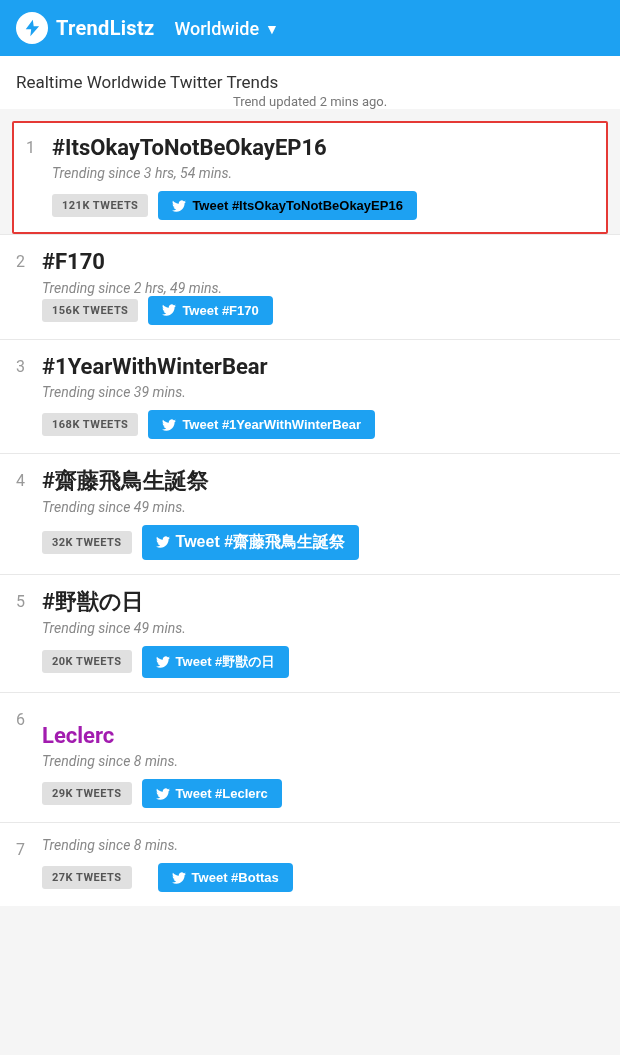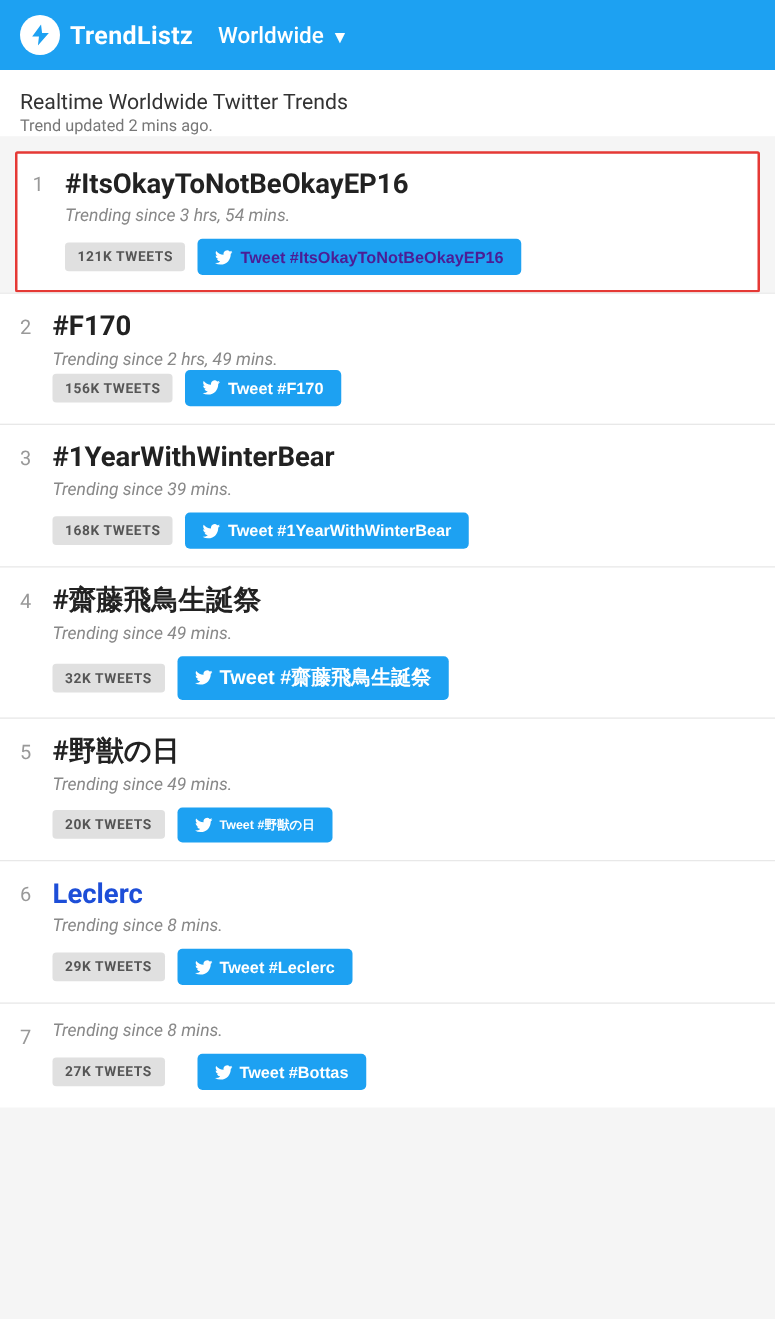--- a/index.html
+++ b/index.html
@@ -76,20 +76,21 @@
       font-size: 17px;
       font-weight: 400;
       color: #333;
       margin-bottom: 2px;
     }
 
     .update-text {
       font-size: 13px;
       color: #777;
       margin-bottom: 12px;
+      text-align: center;
     }
 
     .trends-container {
       padding: 0 0 0 0;
     }
   </style>
 </head>
 <body>
 
 <header class="header">
@@ -113,21 +114,21 @@
 </div>
 
 <div class="trends-container" id="trends-container">
 <div style="border: 2px solid rgb(229, 57, 53); margin: 6px 12px 0px; border-radius: 2px; padding: 12px; background: white; display: flex; align-items: flex-start; gap: 10px;">
     <span style="font-size:16px;color:#999;min-width:16px;padding-top:3px;font-weight:400;">1</span>
     <div style="flex:1;">
       <div style="font-size:22px;font-weight:700;color:#222;margin-bottom:4px;line-height:1.2;">#ItsOkayToNotBeOkayEP16</div>
       <div style="font-size:14px;color:#888;font-style:italic;margin-bottom:10px;">Trending since 3 hrs, 54 mins.</div>
       <div style="display:flex;align-items:center;gap:10px;flex-wrap:wrap;">
         <span style="background:#e0e0e0;color:#555;font-size:11px;font-weight:700;padding:5px 10px;border-radius:3px;letter-spacing:0.5px;">121K TWEETS</span>
-        <button style="background:#1da1f2;color:#4c1d95;border:none;border-radius:4px;padding:7px 14px;font-size:13px;font-weight:600;cursor:pointer;display:flex;align-items:center;gap:6px;">
+        <button style="background:#1da1f2;color:#000000;border:none;border-radius:4px;padding:7px 14px;font-size:13px;font-weight:600;cursor:pointer;display:flex;align-items:center;gap:6px;">
           <svg width="14" height="14" viewBox="0 0 24 24" fill="white">
             <path d="M23.954 4.569a10 10 0 01-2.825.775 4.958 4.958 0 002.163-2.723 9.99 9.99 0 01-3.127 1.195 4.92 4.92 0 00-8.384 4.482C7.691 8.094 4.066 6.13 1.64 3.161a4.822 4.822 0 00-.666 2.475c0 1.71.87 3.213 2.188 4.096a4.904 4.904 0 01-2.228-.616v.061a4.923 4.923 0 003.946 4.827 4.996 4.996 0 01-2.212.085 4.937 4.937 0 004.604 3.417 9.868 9.868 0 01-6.102 2.105c-.39 0-.779-.023-1.17-.067a13.995 13.995 0 007.557 2.209c9.054 0 13.999-7.496 13.999-13.986 0-.209 0-.42-.015-.63a9.936 9.936 0 002.46-2.548l-.047-.02z"></path>
           </svg>
           Tweet #ItsOkayToNotBeOkayEP16
         </button>
       </div>
     </div>
   </div>
     <div style="border-top: 1px solid rgb(232, 232, 232); padding: 14px 16px; background: white; display: flex; align-items: flex-start; gap: 10px;">
     <span style="font-size:16px;color:#999;min-width:16px;padding-top:3px;font-weight:400;">2</span>
@@ -177,33 +178,33 @@
       </div>
     </div>
   </div>
     <div style="border-top: 1px solid rgb(232, 232, 232); padding: 14px 16px; background: white; display: flex; align-items: flex-start; gap: 10px;">
     <span style="font-size:16px;color:#999;min-width:16px;padding-top:3px;font-weight:400;">5</span>
     <div style="flex:1;">
       <div style="font-size:22px;font-weight:700;color:#222;margin-bottom:5px;line-height:1.2;">#野獣の日</div>
       <div style="font-size:14px;color:#888;font-style:italic;margin-bottom:10px;">Trending since 49 mins.</div>
       <div style="display:flex;align-items:center;gap:10px;flex-wrap:wrap;">
         <span style="background:#e0e0e0;color:#555;font-size:11px;font-weight:700;padding:5px 10px;border-radius:3px;letter-spacing:0.5px;">20K TWEETS</span>
-        <button style="background:#1da1f2;color:white;border:none;border-radius:4px;padding:7px 14px;font-size:10px;font-weight:600;cursor:pointer;display:flex;align-items:center;gap:6px;">
+        <button style="background:#1da1f2;color:white;border:none;border-radius:4px;padding:7px 14px;font-size:13px;font-weight:600;cursor:pointer;display:flex;align-items:center;gap:6px;">
           <svg width="14" height="14" viewBox="0 0 24 24" fill="white">
             <path d="M23.954 4.569a10 10 0 01-2.825.775 4.958 4.958 0 002.163-2.723 9.99 9.99 0 01-3.127 1.195 4.92 4.92 0 00-8.384 4.482C7.691 8.094 4.066 6.13 1.64 3.161a4.822 4.822 0 00-.666 2.475c0 1.71.87 3.213 2.188 4.096a4.904 4.904 0 01-2.228-.616v.061a4.923 4.923 0 003.946 4.827 4.996 4.996 0 01-2.212.085 4.937 4.937 0 004.604 3.417 9.868 9.868 0 01-6.102 2.105c-.39 0-.779-.023-1.17-.067a13.995 13.995 0 007.557 2.209c9.054 0 13.999-7.496 13.999-13.986 0-.209 0-.42-.015-.63a9.936 9.936 0 002.46-2.548l-.047-.02z"></path>
           </svg>
           Tweet #野獣の日
         </button>
       </div>
     </div>
   </div>
     <div style="border-top: 1px solid rgb(232, 232, 232); padding: 14px 16px; background: white; display: flex; align-items: flex-start; gap: 10px;">
     <span style="font-size:16px;color:#999;min-width:16px;padding-top:3px;font-weight:400;">6</span>
     <div style="flex:1;">
-      <div style="font-size:22px;font-weight:700;color:#1d4ed8;margin-bottom:4px;line-height:1.2;">Leclerc</div>
+      <div style="font-size:22px;font-weight:700;color:#a21caf;margin-bottom:4px;line-height:1.2;margin-top:16px;">Leclerc</div>
       <div style="font-size:14px;color:#888;font-style:italic;margin-bottom:10px;">Trending since 8 mins.</div>
       <div style="display:flex;align-items:center;gap:10px;flex-wrap:wrap;">
         <span style="background:#e0e0e0;color:#555;font-size:11px;font-weight:700;padding:5px 10px;border-radius:3px;letter-spacing:0.5px;">29K TWEETS</span>
         <button style="background:#1da1f2;color:white;border:none;border-radius:4px;padding:7px 14px;font-size:13px;font-weight:600;cursor:pointer;display:flex;align-items:center;gap:6px;">
           <svg width="14" height="14" viewBox="0 0 24 24" fill="white">
             <path d="M23.954 4.569a10 10 0 01-2.825.775 4.958 4.958 0 002.163-2.723 9.99 9.99 0 01-3.127 1.195 4.92 4.92 0 00-8.384 4.482C7.691 8.094 4.066 6.13 1.64 3.161a4.822 4.822 0 00-.666 2.475c0 1.71.87 3.213 2.188 4.096a4.904 4.904 0 01-2.228-.616v.061a4.923 4.923 0 003.946 4.827 4.996 4.996 0 01-2.212.085 4.937 4.937 0 004.604 3.417 9.868 9.868 0 01-6.102 2.105c-.39 0-.779-.023-1.17-.067a13.995 13.995 0 007.557 2.209c9.054 0 13.999-7.496 13.999-13.986 0-.209 0-.42-.015-.63a9.936 9.936 0 002.46-2.548l-.047-.02z"></path>
           </svg>
           Tweet #Leclerc
         </button>
       </div>

